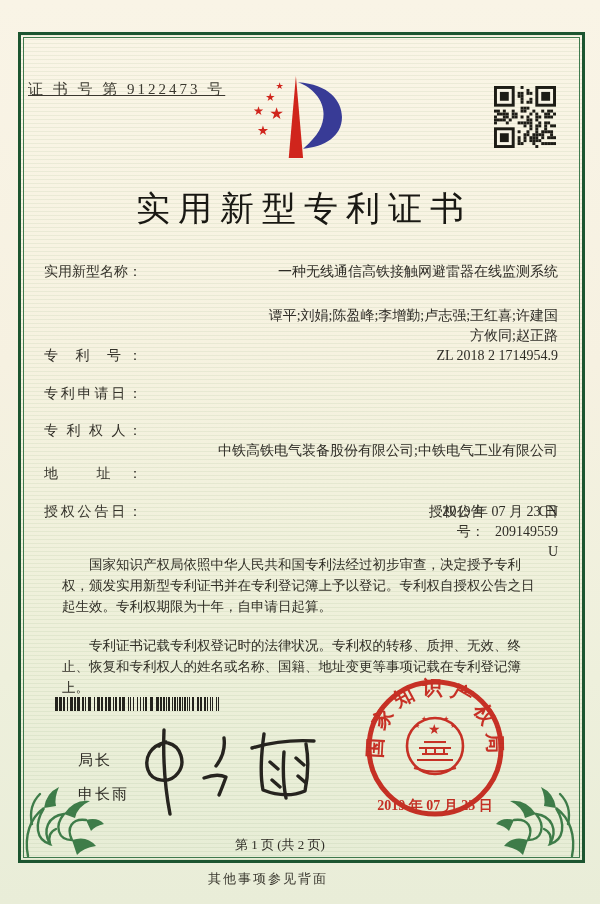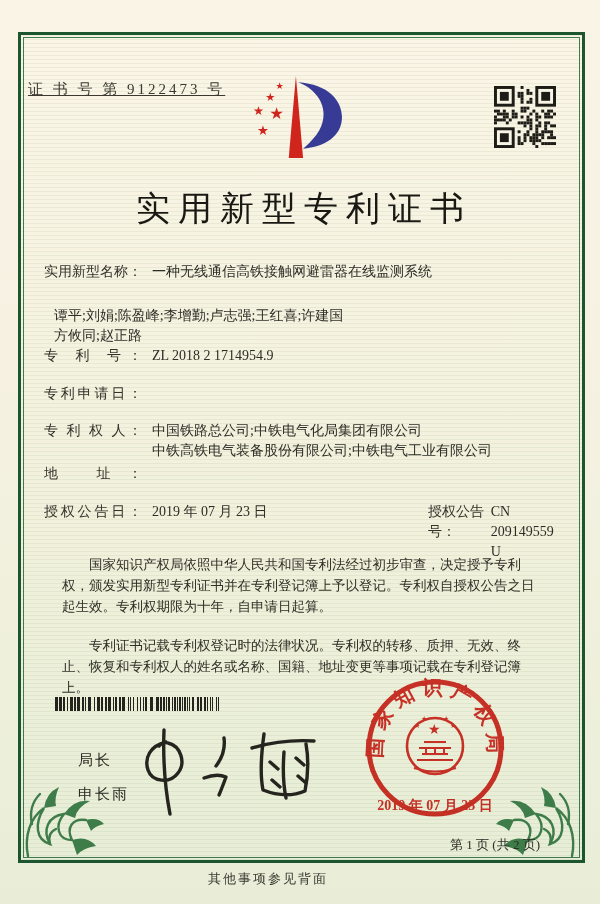--- a/index.html
+++ b/index.html
@@ -22,32 +22,32 @@
   .logo{position:absolute;left:246px;top:74px;width:108px;height:86px;}
   .qr{position:absolute;left:494px;top:86px;width:62px;height:62px;}
   .title{
     position:absolute;left:0;top:186px;width:600px;text-align:center;
     font-size:34px;font-weight:normal;letter-spacing:8px;text-indent:8px;color:#191813;
   }
   .rows{position:absolute;left:44px;top:0;width:514px;font-size:14px;line-height:20px;}
   .row{position:absolute;left:0;display:flex;width:514px;}
   .row .lbl{width:98px;flex:none;text-align:justify;text-align-last:justify;color:#34322a;}
   .row .gap{width:10px;flex:none;}
-  .row .vals{flex:1;}
+  .row .vals{flex:1;text-align:right;}
   .val-line:empty{display:none;}
   .row7-pair2{position:absolute;left:276px;top:0;display:flex;}
   .row7-pair2 .lbl2{color:#34322a;}
   .paras{position:absolute;left:44px;top:536px;width:514px;font-size:13.5px;line-height:21px;color:#302e26;}
   .paras p{margin:18px;text-indent:2em;}
   .barcode{position:absolute;left:55px;top:697px;width:168px;height:14px;}
   .director{position:absolute;left:78px;top:751px;font-size:15px;letter-spacing:2px;color:#2b2922;}
   .director-name{position:absolute;left:78px;top:785px;font-size:15px;letter-spacing:2px;color:#2b2922;}
   .sig{position:absolute;left:132px;top:722px;width:210px;height:100px;}
   .seal{position:absolute;left:356px;top:672px;width:158px;height:158px;mix-blend-mode:multiply;opacity:.93;}
-  .page-info{position:absolute;left:20px;top:836px;width:520px;text-align:right;font-size:13px;color:#2f2d26;}
+  .page-info{position:absolute;left:20px;top:836px;width:520px;text-align:center;font-size:13px;color:#2f2d26;}
   .back-note{position:absolute;left:0;top:870px;width:536px;text-align:center;font-size:13px;color:#3a382f;letter-spacing:2px;}
   .orn{position:absolute;width:112px;height:92px;}
   .orn-l{left:22px;top:766px;}
   .orn-r{left:466px;top:766px;transform:scaleX(-1);}
 </style>
 </head>
 <body>
 
 <div class="page">
   <div class="frame"></div>
@@ -212,21 +212,21 @@
         <span class="gap"></span>
       <span class="vals"><span class="val-line">ZL 2018 2 1714954.9</span><br></span>
     </div>
     <div class="row" style="top:384px">
       <span class="lbl">专利申请日：</span>
         <span class="gap"></span>
     </div>
     <div class="row" style="top:421px">
       <span class="lbl">专 利 权 人：</span>
         <span class="gap"></span>
-      <span class="vals"><span class="val-line">中国铁路总公司;中铁电气化局集团有限公司</span><br><span class="val-line">中铁高铁电气装备股份有限公司;中铁电气工业有限公司</span></span>
+      <span class="vals"><br><span class="val-line">中铁高铁电气装备股份有限公司;中铁电气工业有限公司</span></span>
     </div>
     <div class="row" style="top:464px">
       <span class="lbl">地 址：</span>
         <span class="gap"></span>
     </div>
     <div class="row" style="top:502px">
       <span class="lbl">授权公告日：</span>
         <span class="gap"></span>
       <span class="vals" style="position:relative;">
         <span class="val-line">2019 年 07 月 23 日</span>

